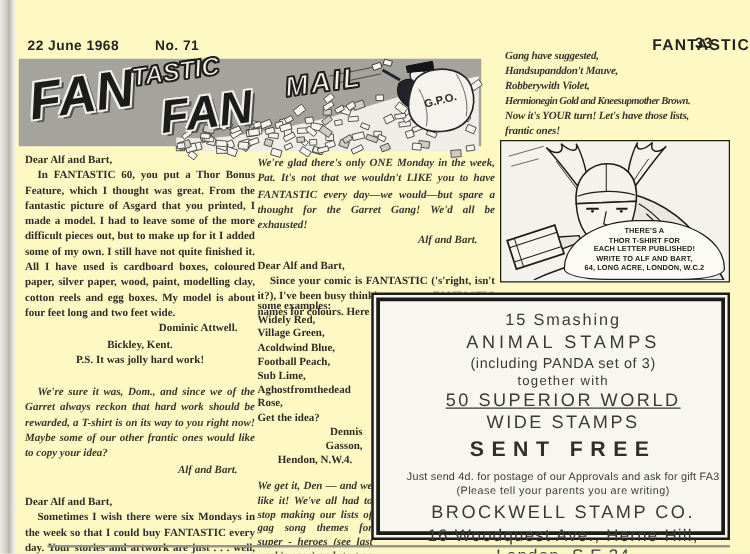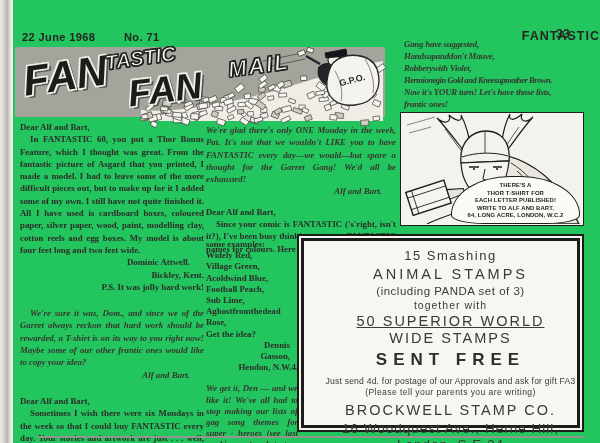--- a/index.html
+++ b/index.html
@@ -1,16 +1,16 @@
 <!DOCTYPE html>
 <html><head>
 <meta charset="utf-8">
 <style>
   html,body{margin:0;padding:0;background:#e9e6e1;}
-  #page{position:relative;width:600px;height:443px;background:#22c55e;overflow:hidden;
+  #page{position:relative;width:600px;height:443px;background:#fef9c3;overflow:hidden;
         font-family:"Liberation Serif",serif;color:#2e2c29;}
   .abs{position:absolute;}
   
   #page-edge{left:0;top:0;width:13px;height:443px;
     background:linear-gradient(90deg,#eceae5 0%,#d3d0cb 35%,#b7b4af 55%,#e6e4df 80%,#f7f5f0 100%);}
   
   .hdr{font-family:"Liberation Sans",sans-serif;font-weight:700;font-size:11px;color:#252522;letter-spacing:.4px;}
   #hdr-date{left:22px;top:31px;}
   #hdr-issue{left:124px;top:31px;}
   #hdr-mag{left:0;right:0;top:29px;text-align:right;font-size:12.5px;letter-spacing:1px;}
@@ -26,21 +26,21 @@
   #logo-fan1{left:8px;top:8px;font-size:42px;transform:rotate(-8deg);}
   #logo-tastic{left:90px;top:1px;font-size:20px;transform:rotate(-8deg);}
   #logo-fan2{left:113px;top:24px;font-size:37px;transform:rotate(-7deg);}
   #logo-mail{left:213px;top:8px;font-size:22px;transform:rotate(-8deg);letter-spacing:2px;}
   
   .col{font-size:8.8px;line-height:12.3px;font-weight:700;text-align:justify;}
   .ital{font-style:italic;color:#38362f;}
   .salut{text-align:left;}
   .body-p{text-indent:10px;margin:0;}
   .sig{text-align:right;padding-right:14px;}
-  .loc{text-align:right;} .gap8{height:8px;} .gap10{height:10px;} .gap14{height:14px;}
+  .loc{text-align:center;} .gap8{height:8px;} .gap10{height:10px;} .gap14{height:14px;}
   #col-left{left:20px;top:121px;width:184px;}
   #col-mid{left:206px;top:124px;width:190px;}
   #col-mid-narrow{left:206px;top:239px;width:92px;line-height:11.2px;}
   #col-mid-narrow .list-line{text-align:left;}
   .right-line{white-space:nowrap;letter-spacing:-.2px;text-align:left;}
   #col-right{left:404px;top:38px;width:190px;line-height:12px;}
   #dennis-sig{text-align:right;padding-right:8px;}
   .rose-right{text-align:right;padding-right:0;}
   
   #thor-panel{left:400px;top:112px;width:184px;height:114px;background:#f4f2ec;

